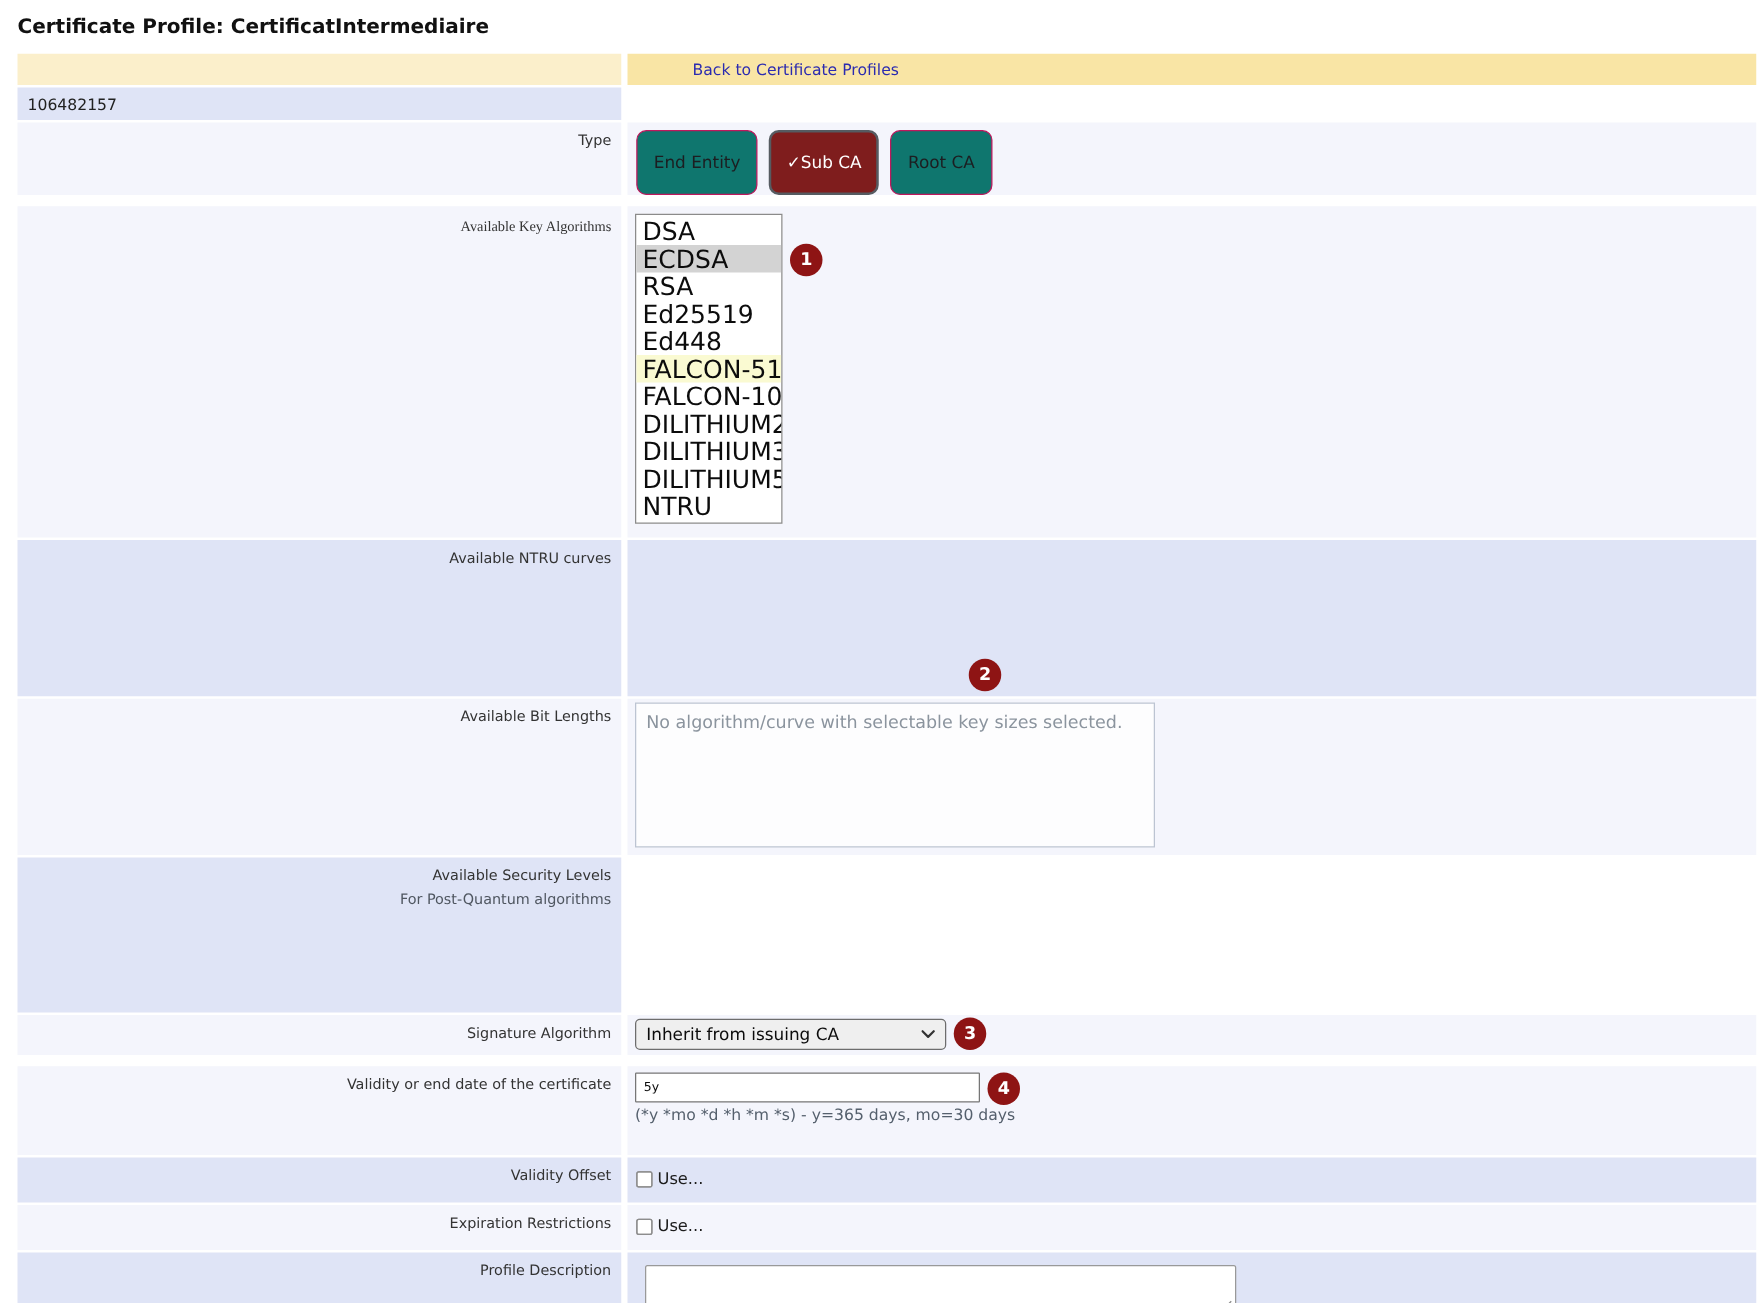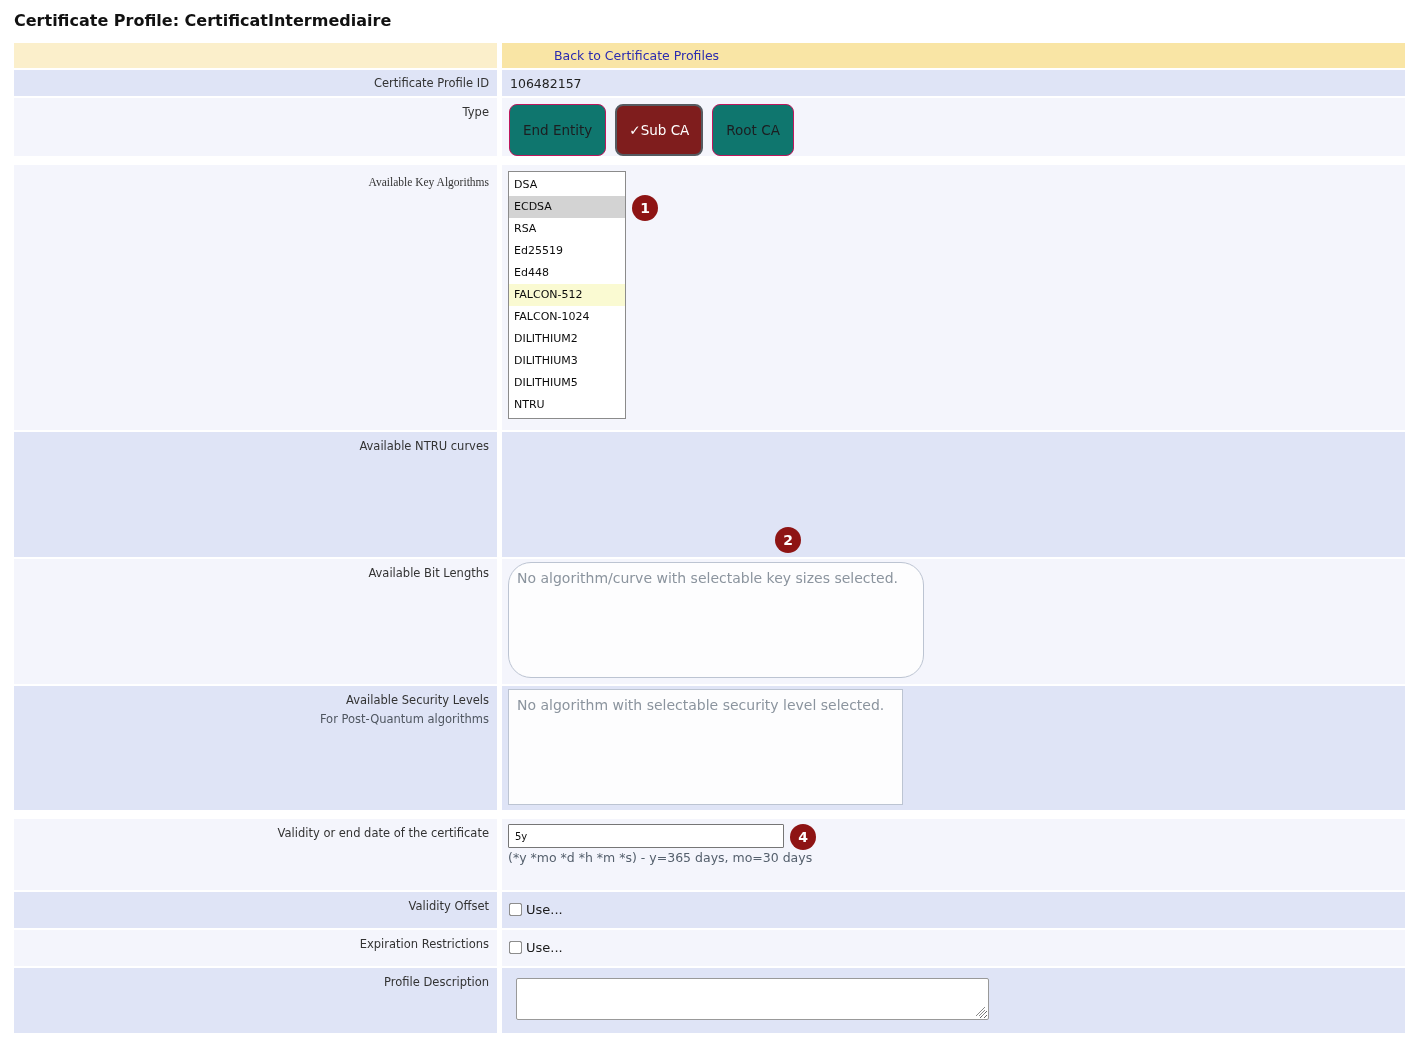--- a/index.html
+++ b/index.html
@@ -72,21 +72,21 @@
   }
 
   .row-keyalg .cell-l { padding-top: 10px; font-family: Liberation Serif, serif; }
   .listbox {
     background: #ffffff;
     border: 1px solid #8b8b8b;
     display: inline-block;
     overflow: hidden;
   }
   .listbox .opt {
-    font-size: 11px;
+    font-size: 20px;
     line-height: 22px;
     height: 22px;
     padding: 0 5px 0 5px;
     color: #0c0c0c;
     white-space: nowrap;
     cursor: default;
   }
   .listbox .opt.sel { background: #d3d3d3; }
   .listbox .opt.hl  { background: #fafad2; }
   .keyalg-list { width: 118px; margin: 6px 0 8px 6px; padding: 2px 0; }
@@ -98,21 +98,21 @@
 
   .disbox {
     background: #fdfdfe;
     border: 1px solid #bcc4d2;
     color: #8b949e;
     font-size: 14px;
     line-height: 18px;
     padding: 6px 8px;
     margin: 3px 0 0 6px;
   }
-  .bits-box { width: 416px; height: 116px; border-radius: 23px; }
+  .bits-box { width: 416px; height: 116px; }
   .sec-box  { width: 395px; height: 116px; }
 
   .sublabel { color: #4f5660; font-weight: normal; margin-top: 5px; }
 
   .row-sig > .cell { min-height: 32px; }
   .selectbox {
     display: inline-flex;
     align-items: center;
     justify-content: space-between;
     width: 249px;
@@ -203,21 +203,20 @@
   <div class="page-title">Certificate Profile: CertificatIntermediaire</div>
 
   <div class="tbl">
     <div class="row row-back">
       <div class="cell cell-l"></div>
       <div class="cell cell-r">
         <a class="backlink">Back to Certificate Profiles</a>
       </div>
     </div>
     <div class="row row-id lav">
-      <div class="cell cell-l">Certificate Profile ID</div>
       <div class="cell cell-r">
         <span class="idvalue">106482157</span>
       </div>
     </div>
     <div class="row row-type lit">
       <div class="cell cell-l">Type</div>
       <div class="cell cell-r">
         <div class="btnwrap" id="type-buttons">
             <button class="typebtn">End Entity</button>
             <button class="typebtn active">✓Sub CA</button>
@@ -245,22 +244,31 @@
       <div class="cell cell-l">Available Bit Lengths</div>
       <div class="cell cell-r">
         <div class="disbox bits-box">No algorithm/curve with selectable key sizes selected.</div>
       </div>
     </div>
     <div class="row row-sec lav">
       <div class="cell cell-l">
         <div>Available Security Levels</div>
         <div class="sublabel">For Post-Quantum algorithms</div>
       </div>
-      <div class="cell cell-r">
-        <div class="disbox sec-box">No algorithm with selectable security level selected.</div>
+    </div>
+    <div class="row row-sig lit">
+      <div class="cell cell-l">Signature Algorithm</div>
+      <div class="cell cell-r">
+        <div class="selectbox">
+          <span>Inherit from issuing CA</span>
+          <svg class="chev" viewBox="0 0 11 7">
+            <polyline points="1,1 5.5,5.5 10,1" fill="none" stroke="#333" stroke-width="1.7" stroke-linecap="round" stroke-linejoin="round"></polyline>
+          </svg>
+        </div>
+        <div class="badge badge-3">3</div>
       </div>
     </div>
   </div>
 
   <div class="tbl">
     <div class="row row-validity lit">
       <div class="cell cell-l">Validity or end date of the certificate</div>
       <div class="cell cell-r">
         <input class="validity-input" type="text" value="5y" style="">
         <div class="hint h2">(*y *mo *d *h *m *s) - y=365 days, mo=30 days</div>

